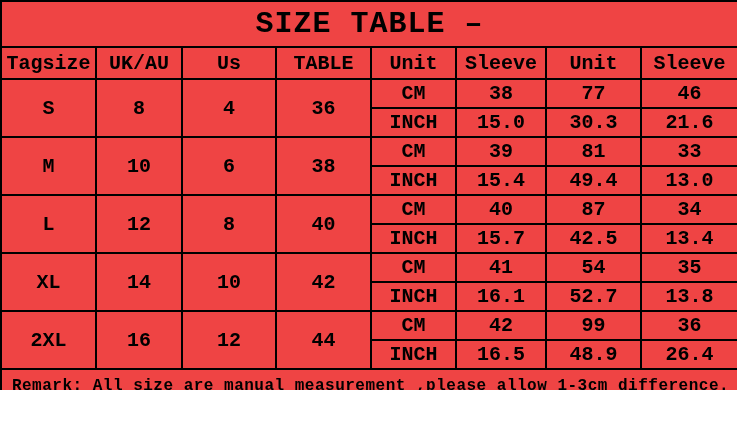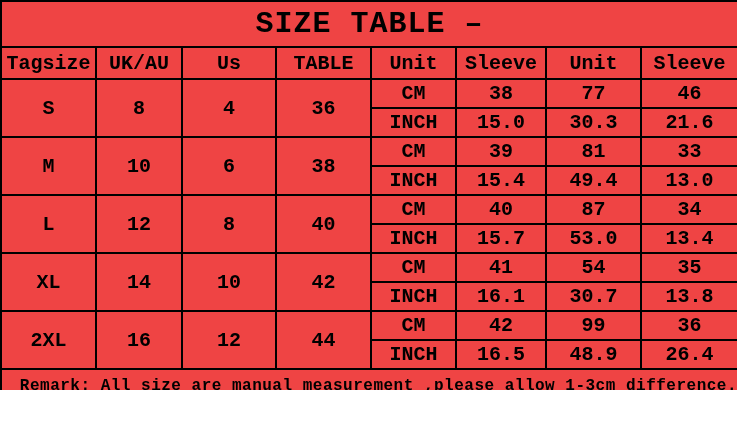--- a/index.html
+++ b/index.html
@@ -38,21 +38,21 @@
     height: 30px;
     font-size: 20px;
   }
   tr.row-body td {
     height: 27px;
     font-size: 20px;
   }
   tr.row-remark td {
     height: 31px;
     font-size: 16px;
-    text-align: right;
+    text-align: center;
     padding-left: 2px;
     letter-spacing: 0.5px;
   }
 </style>
 </head>
 <body>
 
 <div class="page">
   <table class="size-table">
     <colgroup>
@@ -122,38 +122,38 @@
       <td rowspan="2">8</td>
       <td rowspan="2">40</td>
       <td>CM</td>
       <td>40</td>
       <td>87</td>
       <td>34</td>
     </tr>
     <tr class="row-body">
       <td>INCH</td>
       <td>15.7</td>
-      <td>53.0</td>
+      <td>42.5</td>
       <td>13.4</td>
     </tr>
 
     <tr class="row-body">
       <td rowspan="2">XL</td>
       <td rowspan="2">14</td>
       <td rowspan="2">10</td>
       <td rowspan="2">42</td>
       <td>CM</td>
       <td>41</td>
       <td>54</td>
       <td>35</td>
     </tr>
     <tr class="row-body">
       <td>INCH</td>
       <td>16.1</td>
-      <td>30.7</td>
+      <td>52.7</td>
       <td>13.8</td>
     </tr>
 
     <tr class="row-body">
       <td rowspan="2">2XL</td>
       <td rowspan="2">16</td>
       <td rowspan="2">12</td>
       <td rowspan="2">44</td>
       <td>CM</td>
       <td>42</td>

